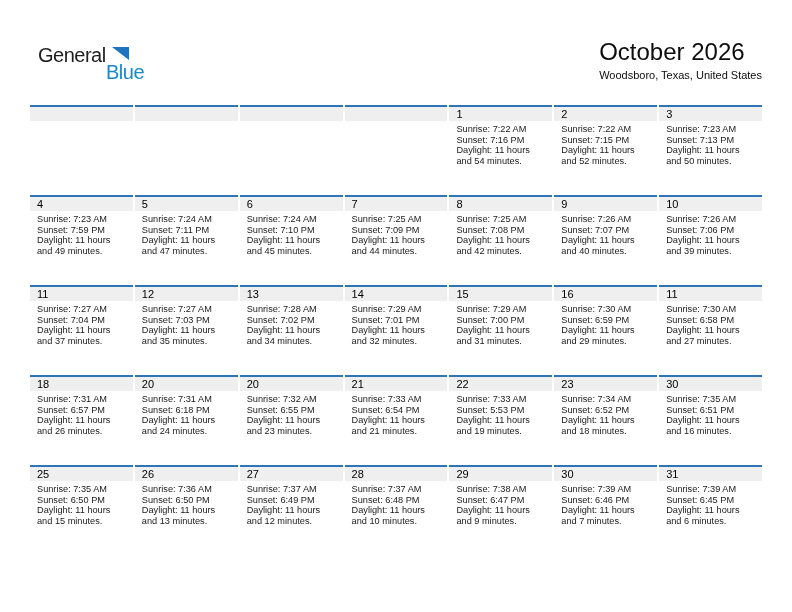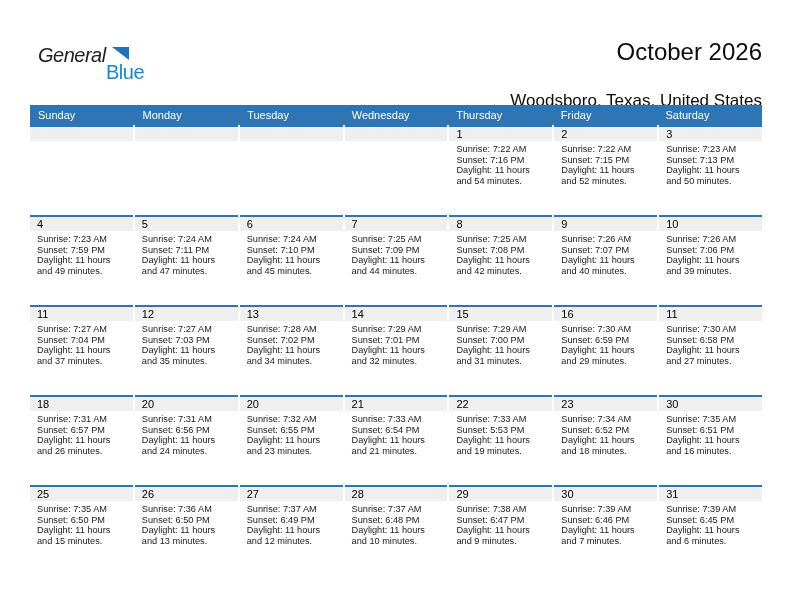--- a/index.html
+++ b/index.html
@@ -9,26 +9,26 @@
     --triangle-blue:#1E73BE;
     --text-dark:#1a1a1a;
   }
   *{box-sizing:border-box;}
   html,body{margin:0;padding:0;}
   body{
     width:792px;height:612px;position:relative;background:#ffffff;
     font-family:"Liberation Sans", sans-serif;overflow:hidden;
   }
   .logo{position:absolute;left:38px;top:44px;width:120px;height:45px;}
-  .logo-general{position:absolute;left:0;top:0;font-size:20px;letter-spacing:-0.5px;color:#1d1d1d;font-style:italic;}
+  .logo-general{position:absolute;left:0;top:0;font-size:20px;letter-spacing:-0.5px;color:#1d1d1d;}
   .logo-triangle{position:absolute;left:74px;top:3px;width:17px;height:13px;}
   .logo-blue{position:absolute;left:68px;top:17px;font-size:20px;letter-spacing:-0.5px;color:var(--logo-blue);text-align:right;}
-  .title-block{position:absolute;right:30px;top:38px;text-align:right;}
+  .title-block{position:absolute;right:30px;top:38px;text-align:left;}
   .page-title{margin:0;font-size:24px;font-weight:400;color:#0d0d0d;line-height:28px;}
-  .page-subtitle{margin:26px 0 0 0;font-size:17px;font-weight:400;color:#0d0d0d;line-height:18px;}
+  .page-subtitle{margin:0 0 0 0;font-size:11px;font-weight:400;color:#0d0d0d;line-height:18px;}
   .calendar{position:absolute;left:30px;top:105px;width:732px;}
   .weekday-row{
     display:grid;grid-template-columns:repeat(7,1fr);
     background:var(--header-blue);height:20px;align-items:center;
   }
   .weekday-cell{color:#ffffff;font-size:11px;padding-left:8px;white-space:nowrap;}
   .week-row{
     display:grid;grid-template-columns:repeat(7,1fr);
     column-gap:2px;height:90px;
   }
@@ -50,29 +50,20 @@
   </svg>
   <span class="logo-blue">Blue</span>
 </div>
 
 <div class="title-block">
   <h1 class="page-title">October 2026</h1>
   <p class="page-subtitle">Woodsboro, Texas, United States</p>
 </div>
 
 <div class="calendar">
-  <div class="weekday-row">
-      <div class="weekday-cell">Sunday</div>
-      <div class="weekday-cell">Monday</div>
-      <div class="weekday-cell">Tuesday</div>
-      <div class="weekday-cell">Wednesday</div>
-      <div class="weekday-cell">Thursday</div>
-      <div class="weekday-cell">Friday</div>
-      <div class="weekday-cell">Saturday</div>
-    </div>
   <div>
       <div class="week-row">
         <div class="day-cell">
           <div class="day-band"></div>
         </div>
         <div class="day-cell">
           <div class="day-band"></div>
         </div>
         <div class="day-cell">
           <div class="day-band"></div>
@@ -245,21 +236,21 @@
             <div>Sunrise: 7:31 AM</div>
             <div>Sunset: 6:57 PM</div>
             <div>Daylight: 11 hours</div>
             <div>and 26 minutes.</div>
           </div>
         </div>
         <div class="day-cell">
           <div class="day-band">20</div>
           <div class="day-text">
             <div>Sunrise: 7:31 AM</div>
-            <div>Sunset: 6:56 PM</div>
+            <div>Sunset: 6:18 PM</div>
             <div>Daylight: 11 hours</div>
             <div>and 24 minutes.</div>
           </div>
         </div>
         <div class="day-cell">
           <div class="day-band">20</div>
           <div class="day-text">
             <div>Sunrise: 7:32 AM</div>
             <div>Sunset: 6:55 PM</div>
             <div>Daylight: 11 hours</div>

